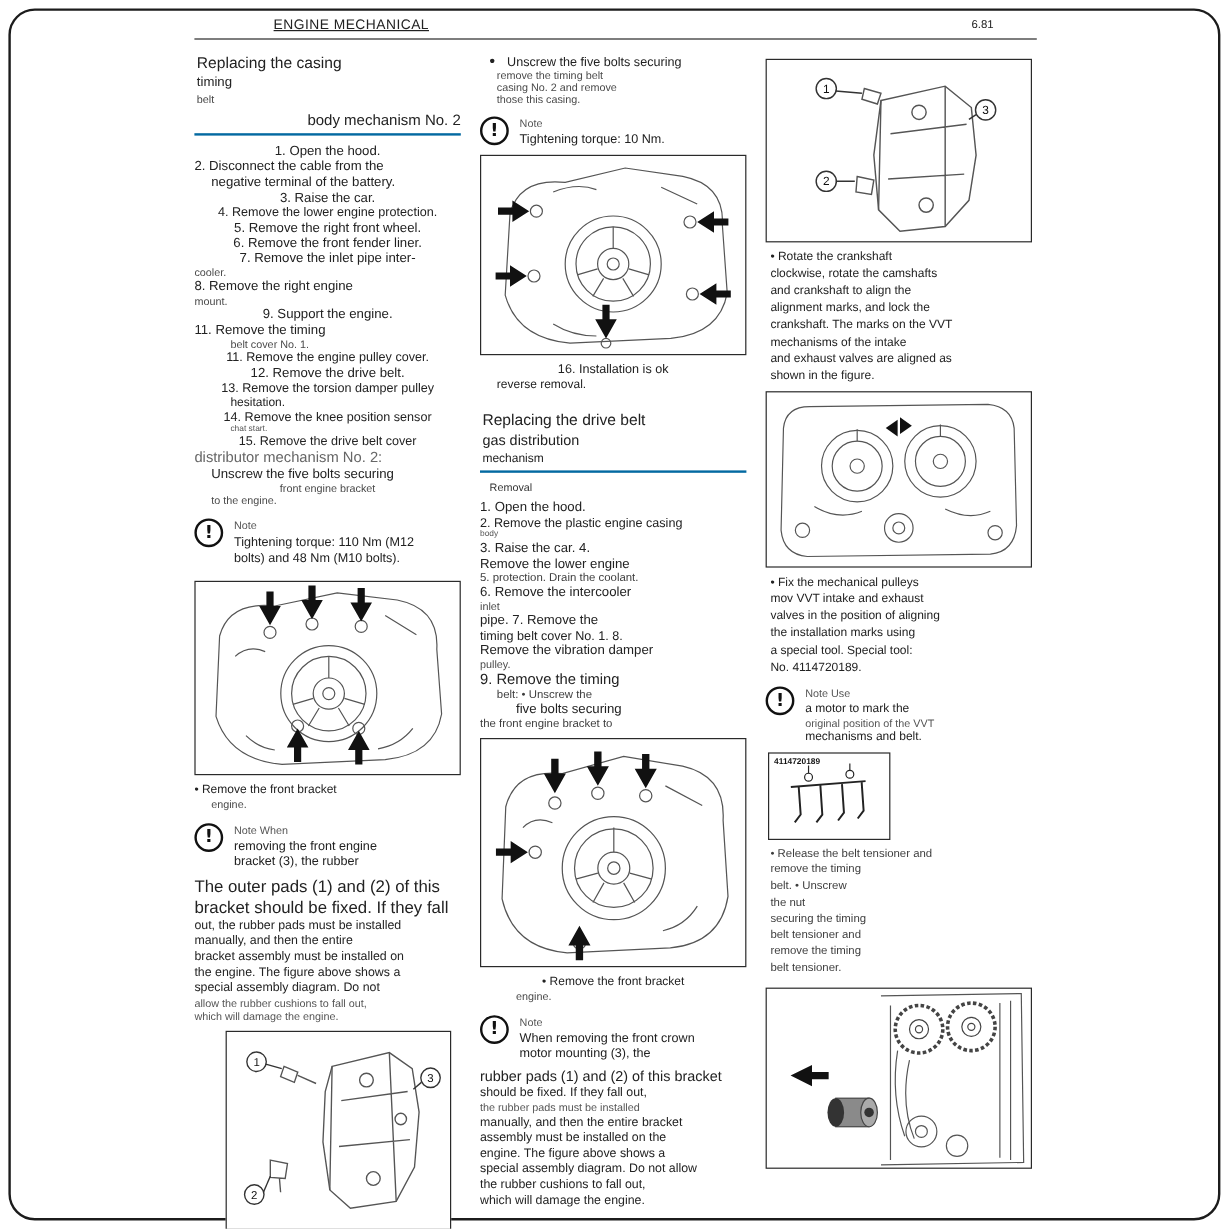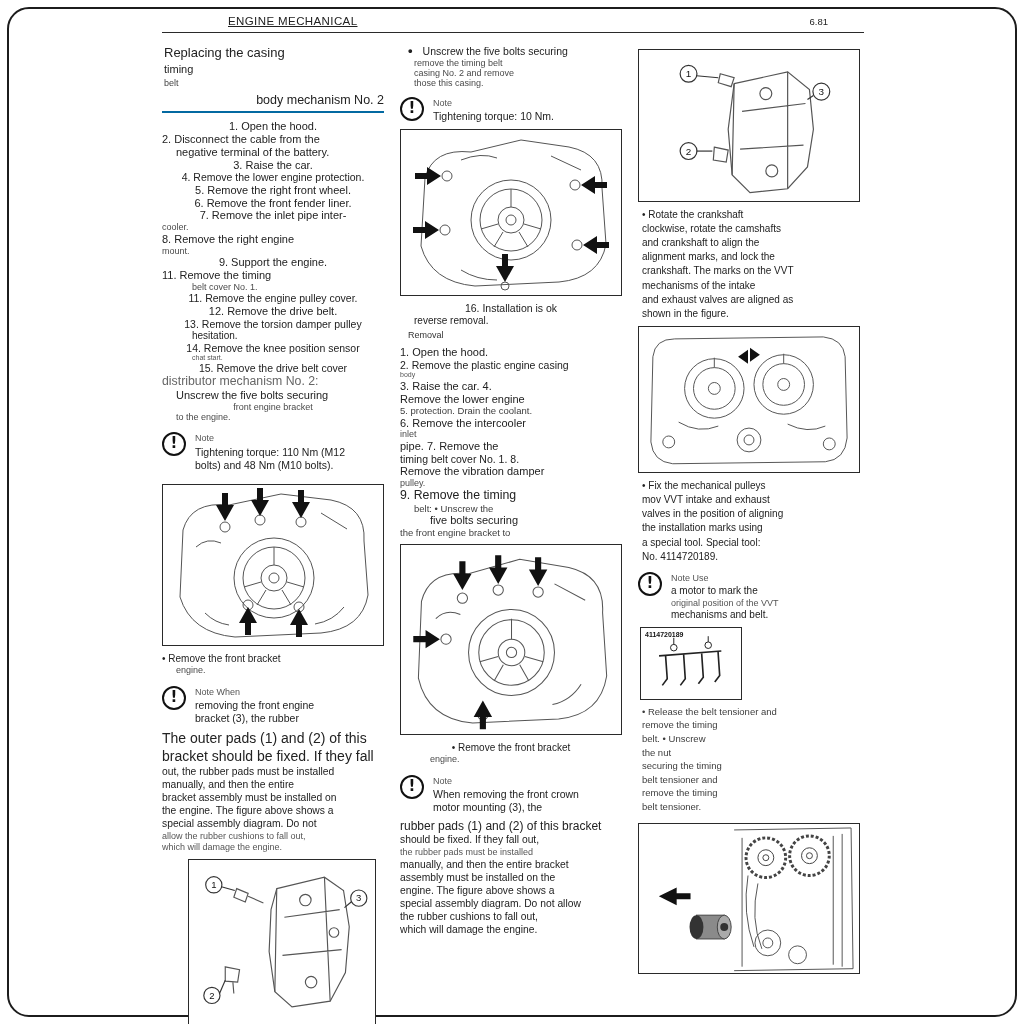--- a/index.html
+++ b/index.html
@@ -1,20 +1,20 @@
 <!DOCTYPE html>
 <html><head>
 <meta charset="utf-8">
 <style>
   *{box-sizing:border-box;margin:0;padding:0}
   body{width:1024px;height:1024px;background:#ffffff;position:relative;overflow:hidden;
        font-family:"Liberation Sans",sans-serif;color:#222}
   .frame{position:absolute;left:7px;top:7px;right:7px;bottom:7px;border:2px solid #1c1c1c;border-radius:22px;pointer-events:none}
   .content{position:absolute;left:162px;top:8px;width:702px}
-  .hdr{display:flex;justify-content:space-between;align-items:center;border-bottom:1.5px solid #2a2a2a;padding:7px 2px 5px 0}
+  .hdr{display:flex;justify-content:space-between;align-items:flex-start;border-bottom:1.5px solid #2a2a2a;padding:7px 2px 5px 0}
   .hdr-title{font-size:11.5px;margin-left:66px;text-decoration:underline;letter-spacing:.4px}
   .hdr-page{font-size:9.5px;padding-right:34px}
   .cols{display:flex;gap:16px;margin-top:10px}
   .col{width:222px;flex:0 0 auto}
 
   .ln{line-height:1.17}
   .t7{font-size:7px;color:#555}
   .t9{font-size:9px;color:#4a4a4a}
   .t95{font-size:9.5px;color:#3d3d3d}
   .t10{font-size:10px}
@@ -251,20 +251,25 @@
               <path d="M206,52 L194,52 L194,46 L180,55 L194,64 L194,58 L206,58 Z"></path>
               <path d="M208,112 L196,112 L196,106 L182,115 L196,124 L196,118 L208,118 Z"></path>
               <path d="M101,124 L107,124 L107,136 L113,136 L104,152 L95,136 L101,136 Z"></path>
             </g>
           </svg>
         </div>
 
         <div class="ln t105 ctr">16. Installation is ok</div>
         <div class="ln t10 in1">reverse removal.</div>
 
+        <div class="titleblock" style="margin-top:14px">
+          <div class="tb1">Replacing the drive belt</div>
+          <div class="tb2m">gas distribution</div>
+          <div class="tb3m">mechanism</div>
+        </div>
         <div class="removal">Removal</div>
 
         <div class="steps">
           <div class="ln t11">1. Open the hood.</div>
           <div class="ln t105">2. Remove the plastic engine casing</div>
           <div class="ln t7">body</div>
           <div class="ln t11">3. Raise the car. 4.</div>
           <div class="ln t11">Remove the lower engine</div>
           <div class="ln t95">5.      protection. Drain the coolant.</div>
           <div class="ln t11">6. Remove the intercooler</div>

